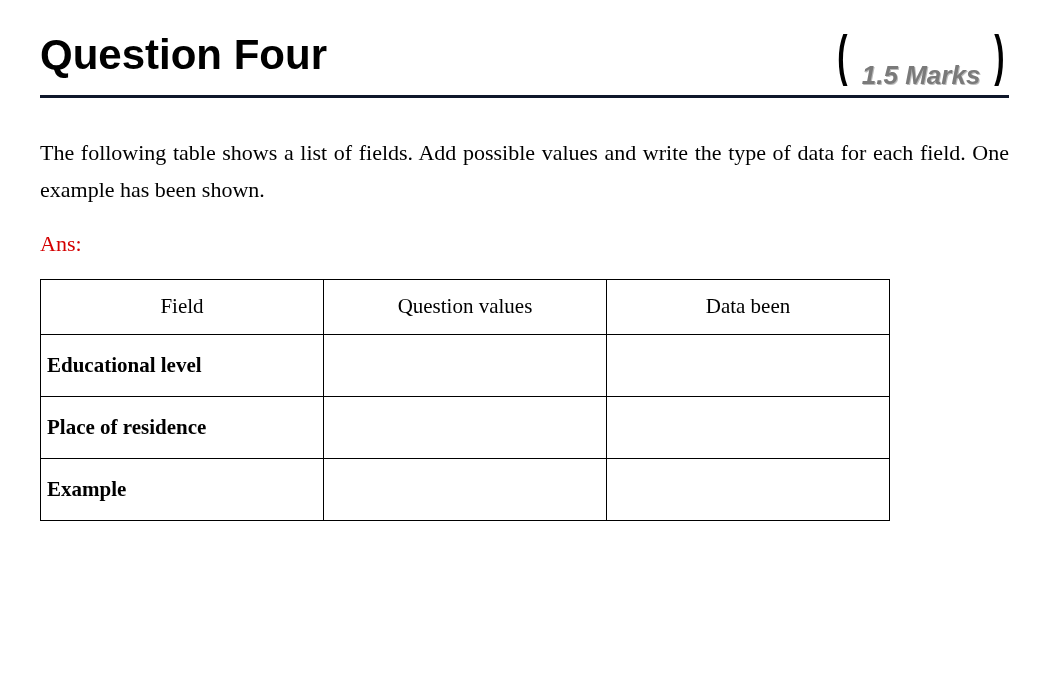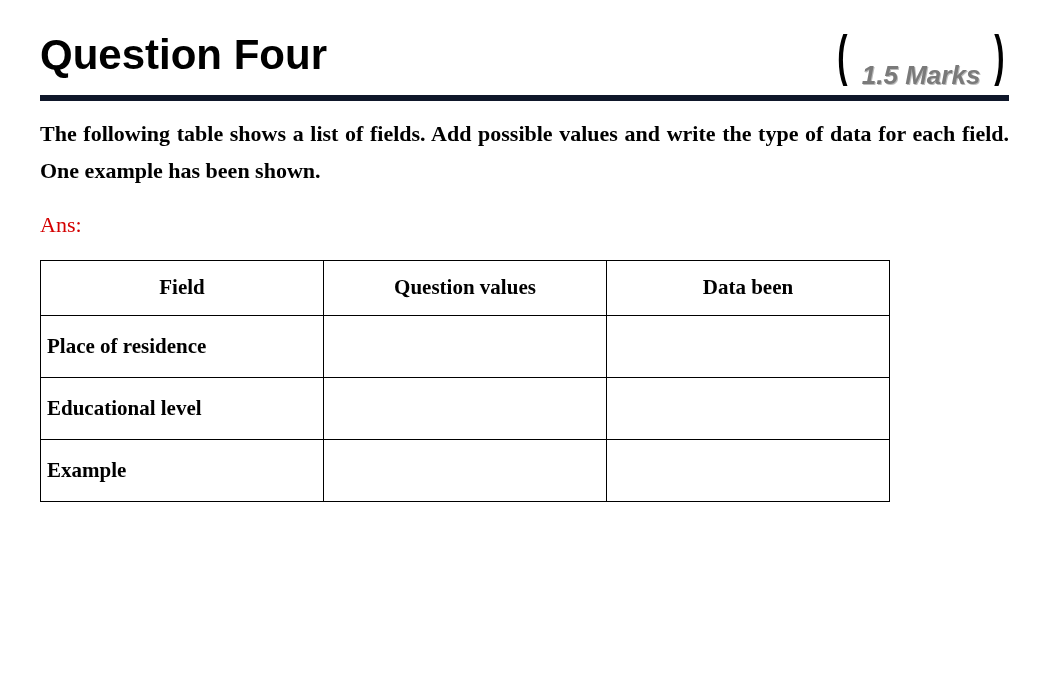--- a/index.html
+++ b/index.html
@@ -8,21 +8,21 @@
     padding: 20px 40px;
     font-family: "Times New Roman", Times, serif;
     background: #fff;
     color: #000;
     width: 1049px;
   }
   .header-row {
     display: flex;
     justify-content: space-between;
     align-items: center;
-    border-bottom: 6px solid #0f172a;
+    border-bottom: 3px solid #0f172a;
     padding-bottom: 4px;
   }
   .title {
     font-family: Arial, Helvetica, sans-serif;
     font-size: 42px;
     font-weight: bold;
     margin: 0;
     line-height: 1.1;
   }
   .marks-box {
@@ -42,43 +42,43 @@
     font-family: Arial, Helvetica, sans-serif;
     font-size: 26px;
     font-style: italic;
     font-weight: bold;
     color: #7a7a7a;
     text-shadow: 1px 1px 0 #bbb;
     margin-top: 40px;
   }
   .prompt {
     font-size: 22px;
-    font-weight: bold;
-    margin-top: 14px;
+    font-weight: normal;
+    margin-top: 36px;
     line-height: 1.7;
     text-align: justify;
   }
   .ans {
     color: #d40000;
     font-size: 22px;
     margin-top: 8px;
     margin-bottom: 22px;
   }
   table.fields {
     border-collapse: collapse;
     width: 850px;
     table-layout: fixed;
   }
   table.fields th, table.fields td {
     border: 1.5px solid #000;
     font-family: "Times New Roman", Times, serif;
     font-size: 21px;
   }
   table.fields th {
-    font-weight: bold;
+    font-weight: normal;
     text-align: center;
     padding: 12px 1px;
     height: 55px;
   }
   table.fields td {
     font-weight: bold;
     text-align: left;
     padding: 0 6px;
     height: 62px;
     vertical-align: middle;
@@ -103,26 +103,26 @@
 <table class="fields">
   <thead>
     <tr>
       <th>Field</th>
       <th>Question values</th>
       <th>Data been</th>
     </tr>
   </thead>
   <tbody>
     <tr>
-      <td>Place of residence</td>
+      <td>Educational level</td>
       <td></td>
       <td></td>
     </tr>
     <tr>
-      <td>Educational level</td>
+      <td>Place of residence</td>
       <td></td>
       <td></td>
     </tr>
     <tr>
       <td>Example</td>
       <td></td>
       <td></td>
     </tr>
   </tbody>
 </table>

